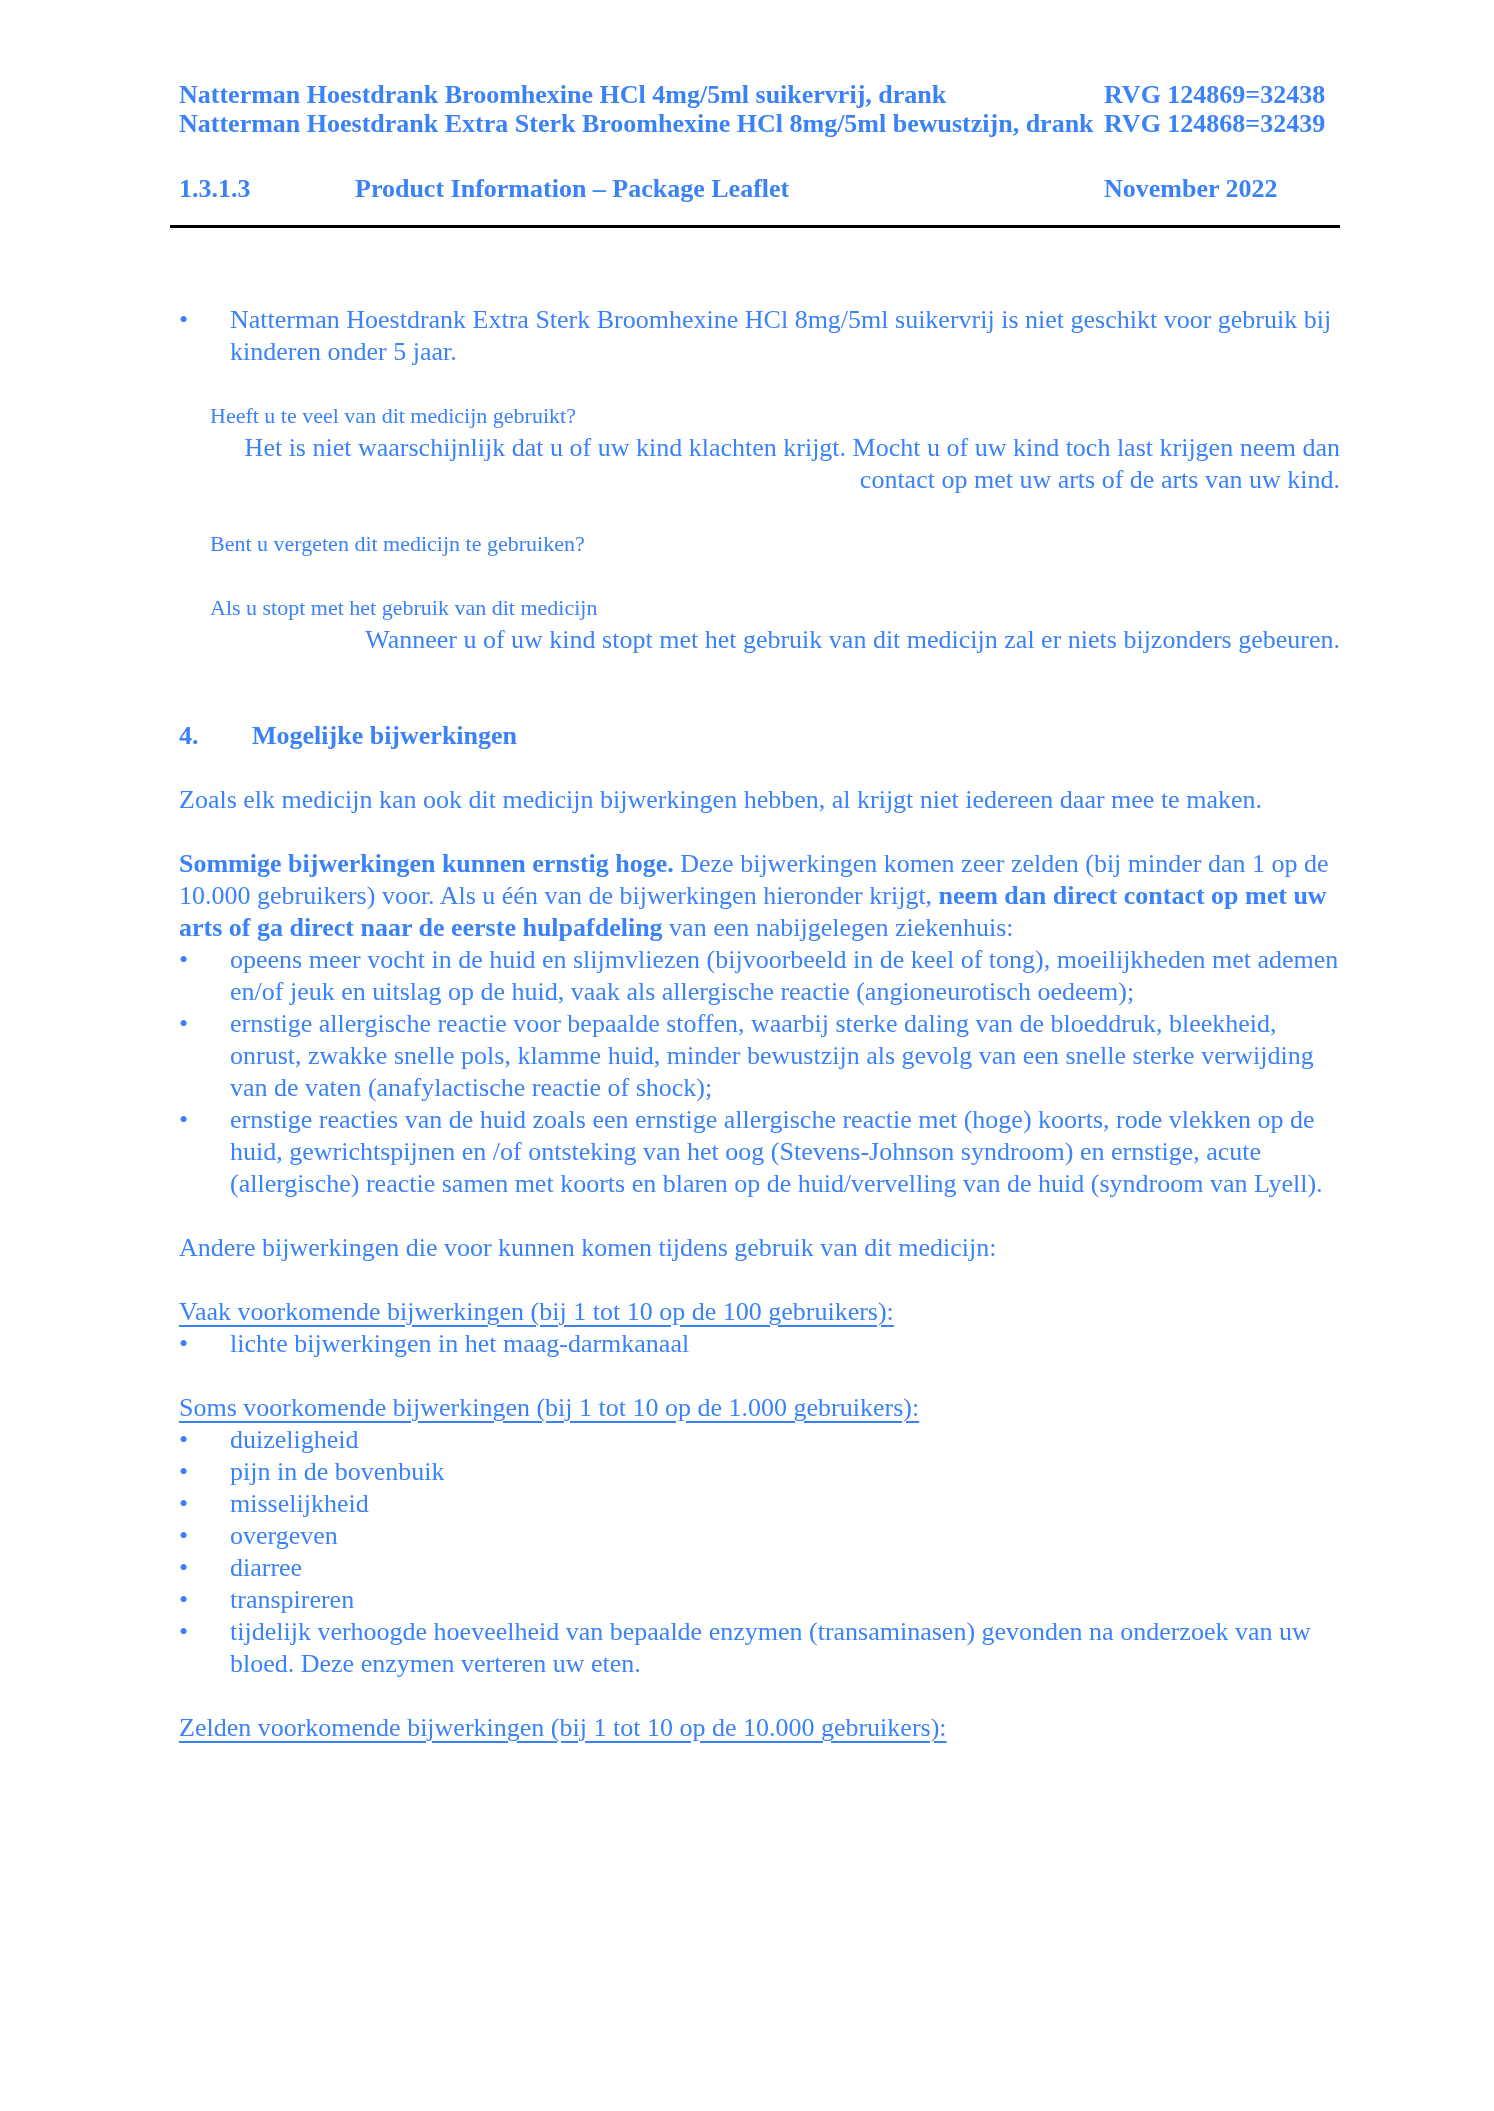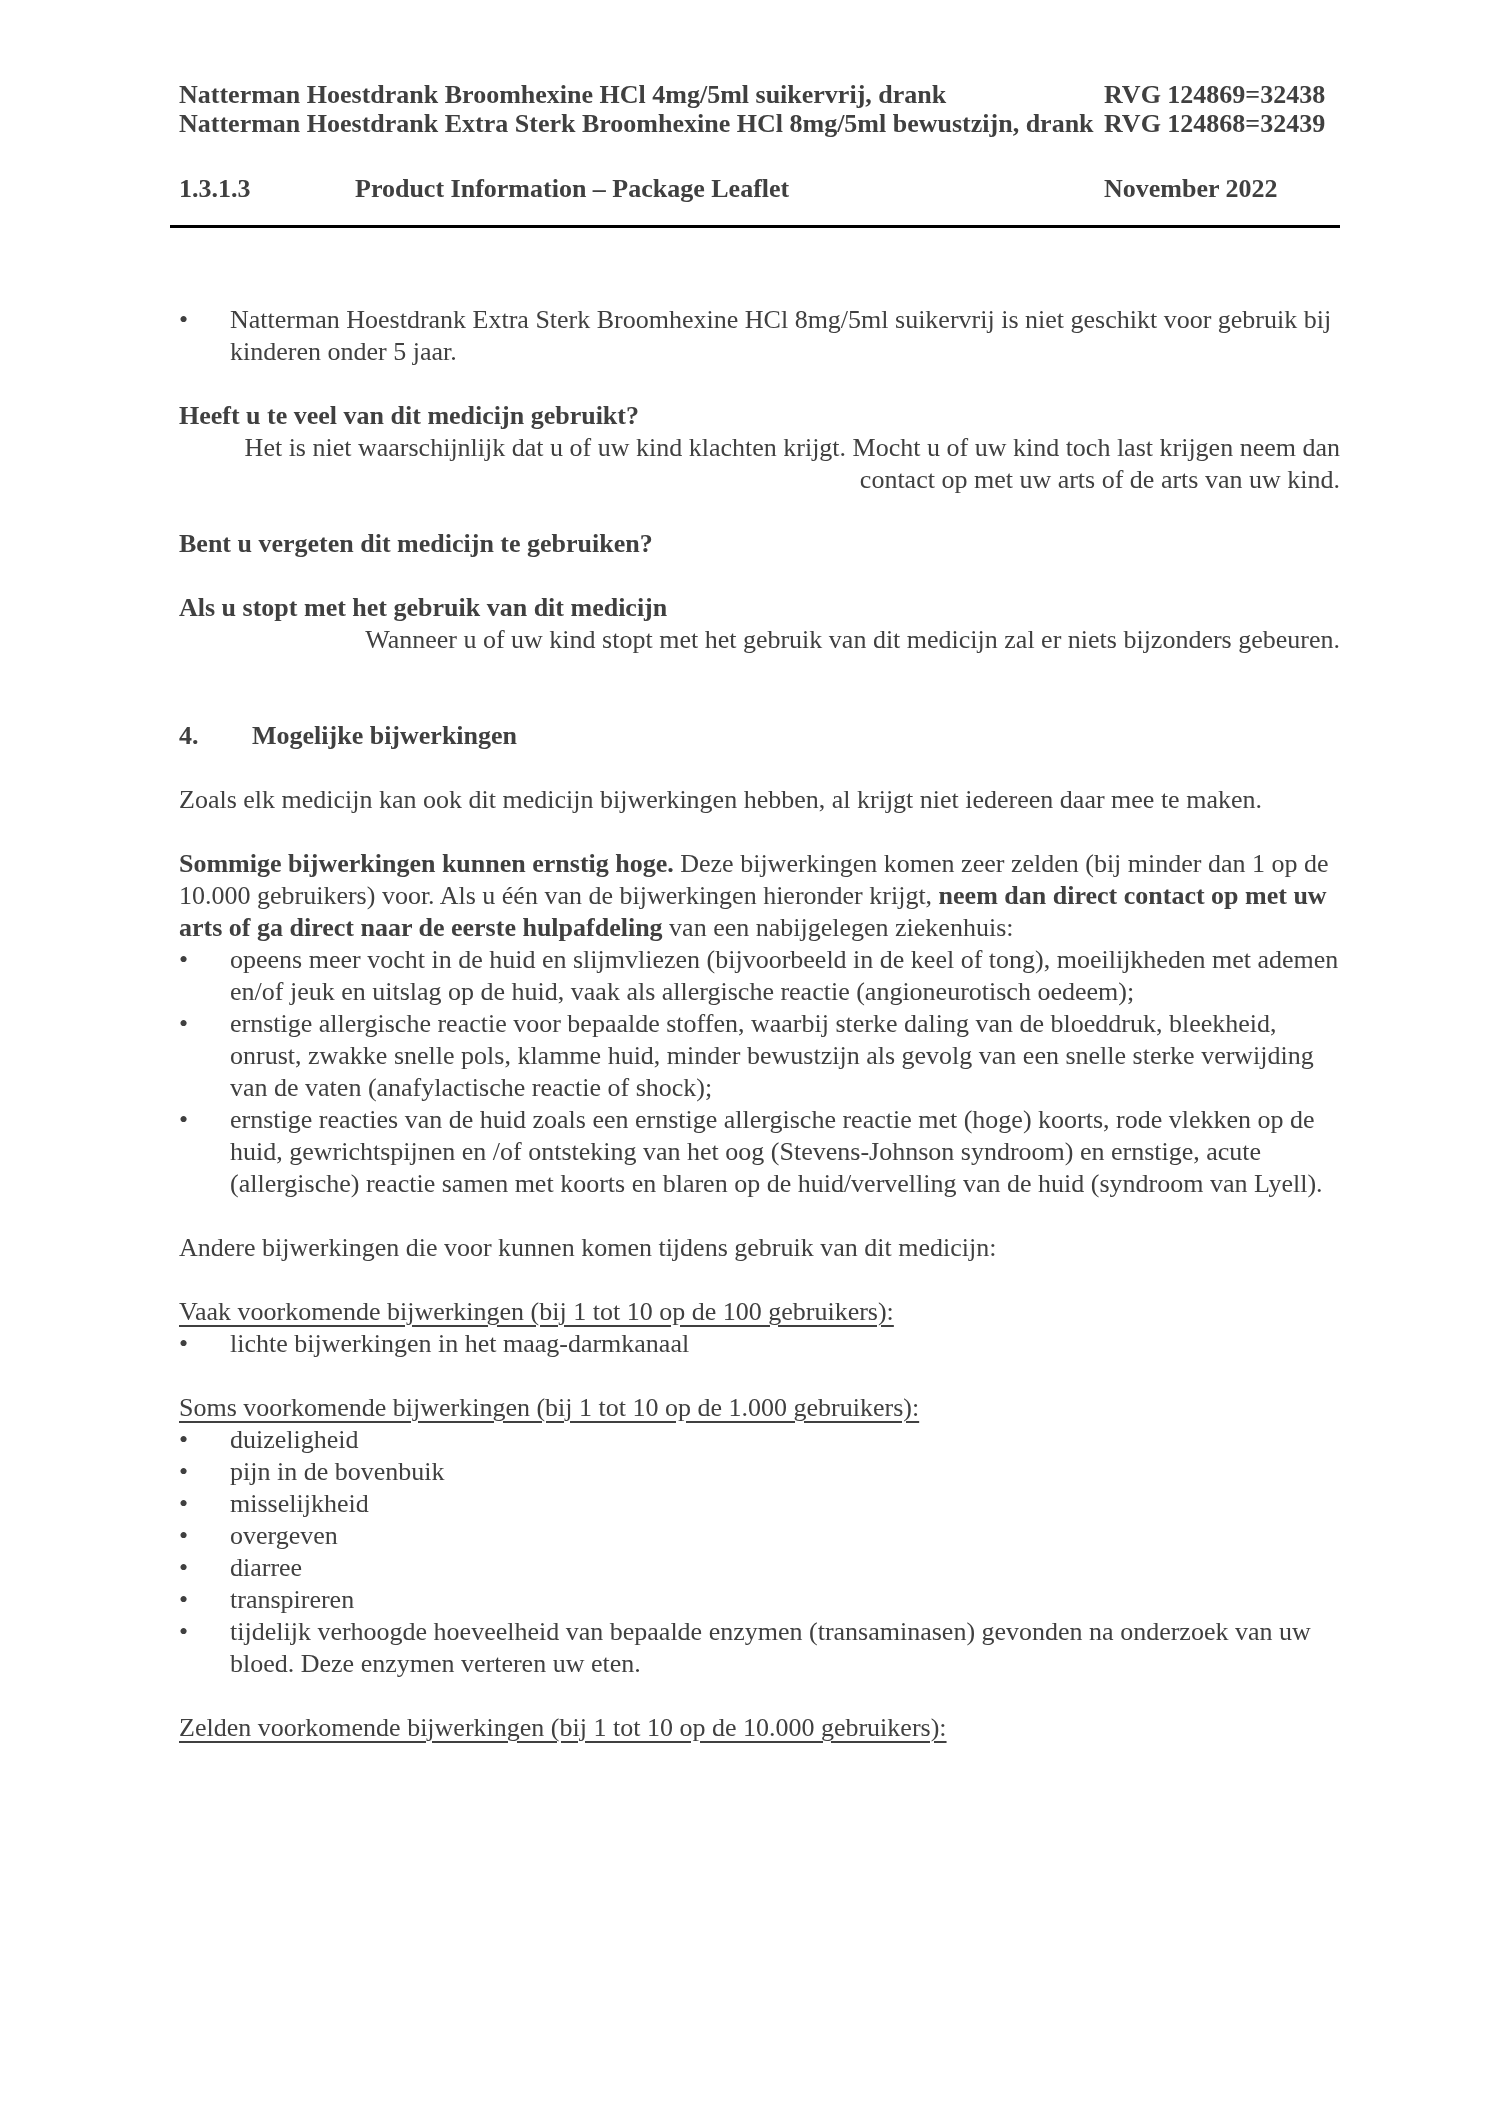--- a/index.html
+++ b/index.html
@@ -2,21 +2,21 @@
 <html><head>
 <meta charset="utf-8">
 <style>
   * { box-sizing: border-box; }
   html, body { margin: 0; padding: 0; background: #ffffff; }
   .page {
     position: relative;
     width: 1494px;
     height: 2111px;
     background: #ffffff;
-    color: #404040;
+    color: #3b82f6;
     font-family: "Liberation Serif", "DejaVu Serif", serif;
     font-size: 26px;
     line-height: 32px;
     padding: 80px 154px 0 179px;
     overflow: hidden;
   }
   
   .doc-header { font-weight: bold; }
   .product-line { display: flex; line-height: 29px; }
   .product-name { width: 925px; flex: 0 0 925px; }
@@ -28,21 +28,21 @@
   .header-rule {
     border: none;
     border-top: 3px solid #000000;
     margin: 22px 0 0 -9px;
     width: 1170px;
     height: 0;
   }
   
   .doc-body { width: 1161px; }
   p, h3 { margin: 0; padding: 0; }
-  h3 { font-size: 26px; line-height: 32px; font-weight: bold; }
+  h3 { font-size: 22px; line-height: 32px; font-weight: normal; margin-left: 31px; }
   .para { margin-top: 32px; }
   .tight { margin-top: 0; text-align: right; }
   .first-block { margin-top: 76px; }
   .section-heading { display: flex; font-weight: bold; margin-top: 64px; }
   .sec-num { width: 73px; flex: 0 0 73px; }
   .underline-head { text-decoration: underline; text-underline-offset: 5px; text-decoration-thickness: 2px; }
   .bullet-list { }
   .li { display: flex; }
   .li .marker { width: 51px; flex: 0 0 51px; }
   .li .li-text { flex: 1; }

